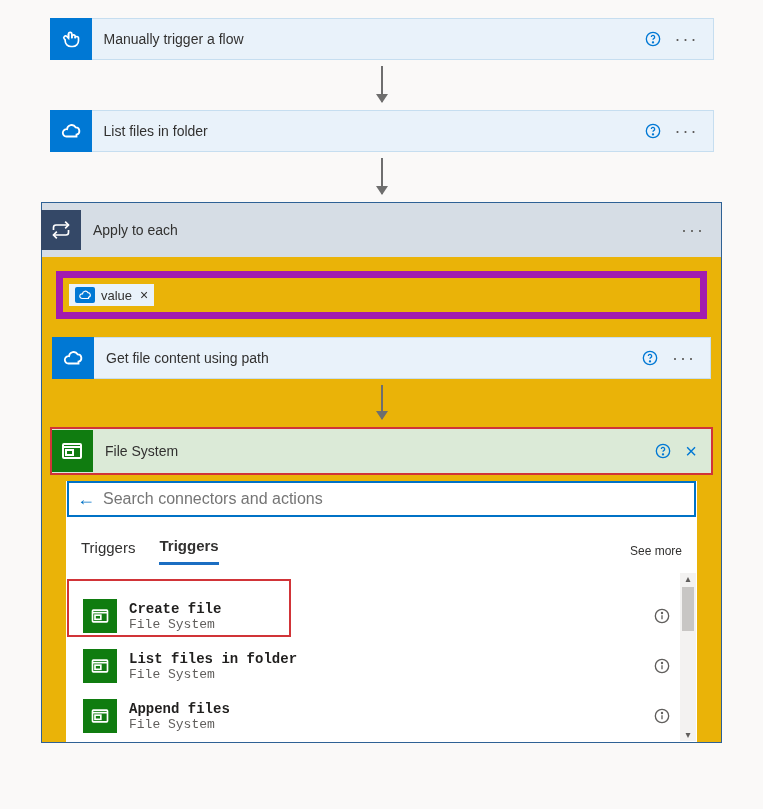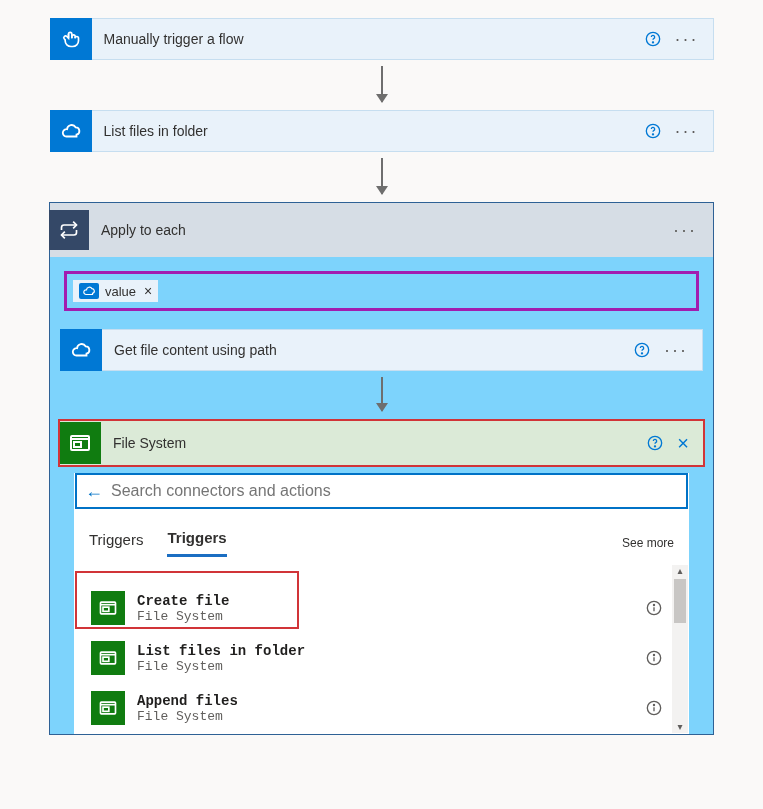--- a/index.html
+++ b/index.html
@@ -5,21 +5,21 @@
   * { box-sizing: border-box; margin: 0; padding: 0; }
   body {
     font-family: "Segoe UI", -apple-system, sans-serif;
     background: #faf9f8;
     width: 763px;
     height: 809px;
     overflow: hidden;
     font-size: 14px;
     color: #323130;
   }
-  .canvas { position: relative; width: 100%; height: 100%; padding: 18px 16px; }
+  .canvas { position: relative; width: 100%; height: 100%; padding: 18px 8px; }
 
   
   .step-card {
     display: flex;
     align-items: center;
     height: 42px;
     border: 1px solid #c6def0;
     background: #e9f2fa;
     margin: 0 auto;
     position: relative;
@@ -46,35 +46,35 @@
     width: 2px; height: 36px; background:#6e6e6e; margin:6px auto 0; position:relative;
   }
   .arrow::after{
     content:""; position:absolute; bottom:-1px; left:50%; transform:translateX(-50%);
     border-left:6px solid transparent; border-right:6px solid transparent; border-top:9px solid #6e6e6e;
   }
 
   
   .apply-container {
     border:1px solid #2e6195;
-    background:#7dd3fc;
+    background:#eab308;
     margin:8px 33px 0;
     position:relative;
   }
   .apply-header {
     display:flex; align-items:center; height:54px;
     background:#d6dde5;
   }
   .apply-header .step-icon { width:40px; height:40px; margin-left:-1px; }
   .apply-header .more-dots { padding-right:16px; margin-left:auto; }
   .apply-body { padding:14px 14px 0; }
   .field-label { font-size:12px; color:#323130; margin-bottom:4px; }
   .field-label .req { color:#a80000; margin-right:2px; }
   .token-box {
-    border:3px solid #a21caf; padding:6px; min-height:34px; display:flex; align-items:center;
+    border:7px solid #a21caf; padding:6px; min-height:34px; display:flex; align-items:center;
   }
   .token-chip {
     display:inline-flex; align-items:center; gap:6px;
     background:#e9f2fa; padding:3px 6px; font-size:13px;
   }
   .token-chip .chip-icon { width:20px; height:16px; background:#0078d4; border-radius:2px; display:flex; align-items:center; justify-content:center; color:#fff; }
   .token-chip .chip-x { cursor:pointer; color:#323130; margin-left:2px; font-size:14px; }
 
   .inner-steps { padding:18px 10px 0; }
 

